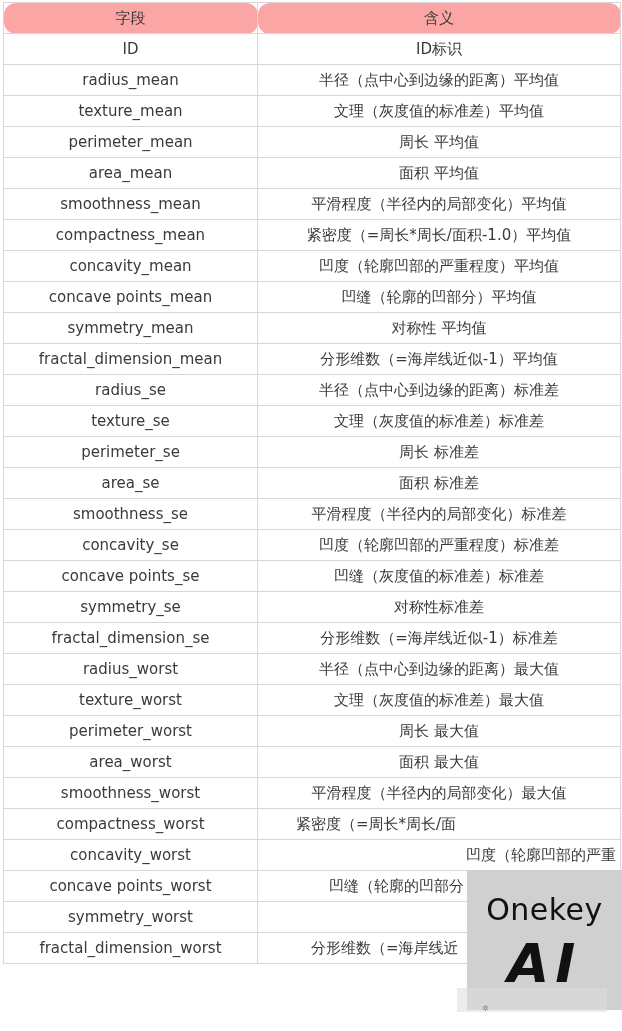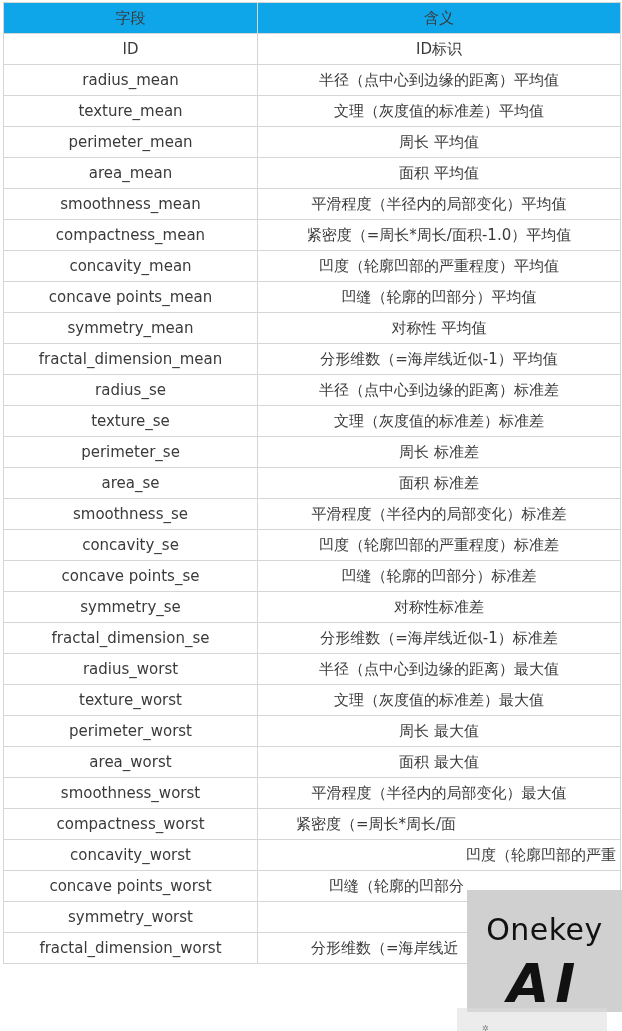--- a/index.html
+++ b/index.html
@@ -32,31 +32,32 @@
       padding: 0 4px;
       text-align: center;
       vertical-align: middle;
       font-size: 15px;
       font-weight: normal;
       white-space: nowrap;
       overflow: hidden;
       line-height: 30px;
     }
     th {
-      background: #0ea5e9;
+      background: #fca5a5;
       color: #3a3a3a;
+      border-radius: 12px;
     }
     col.c1 { width: 254px; }
     col.c2 { width: 363px; }
     .watermark {
       position: absolute;
       left: 467px;
-      top: 890px;
+      top: 870px;
       width: 155px;
-      height: 122px;
+      height: 140px;
       background: #d1d0d1;
     }
     .wm-line1 {
       position: absolute;
       left: 0;
       top: 22px;
       width: 100%;
       text-align: center;
       font-family: "DejaVu Sans", sans-serif;
       font-size: 30px;
@@ -174,21 +175,21 @@
       <tr>
           <td>smoothness_se</td>
           <td>平滑程度（半径内的局部变化）标准差</td>
         </tr>
       <tr>
           <td>concavity_se</td>
           <td>凹度（轮廓凹部的严重程度）标准差</td>
         </tr>
       <tr>
           <td>concave points_se</td>
-          <td>凹缝（轮廓的凹部分）标准差</td>
+          <td>凹缝（灰度值的标准差）标准差</td>
         </tr>
       <tr>
           <td>symmetry_se</td>
           <td>对称性标准差</td>
         </tr>
       <tr>
           <td>fractal_dimension_se</td>
           <td>分形维数（=海岸线近似-1）标准差</td>
         </tr>
       <tr>

